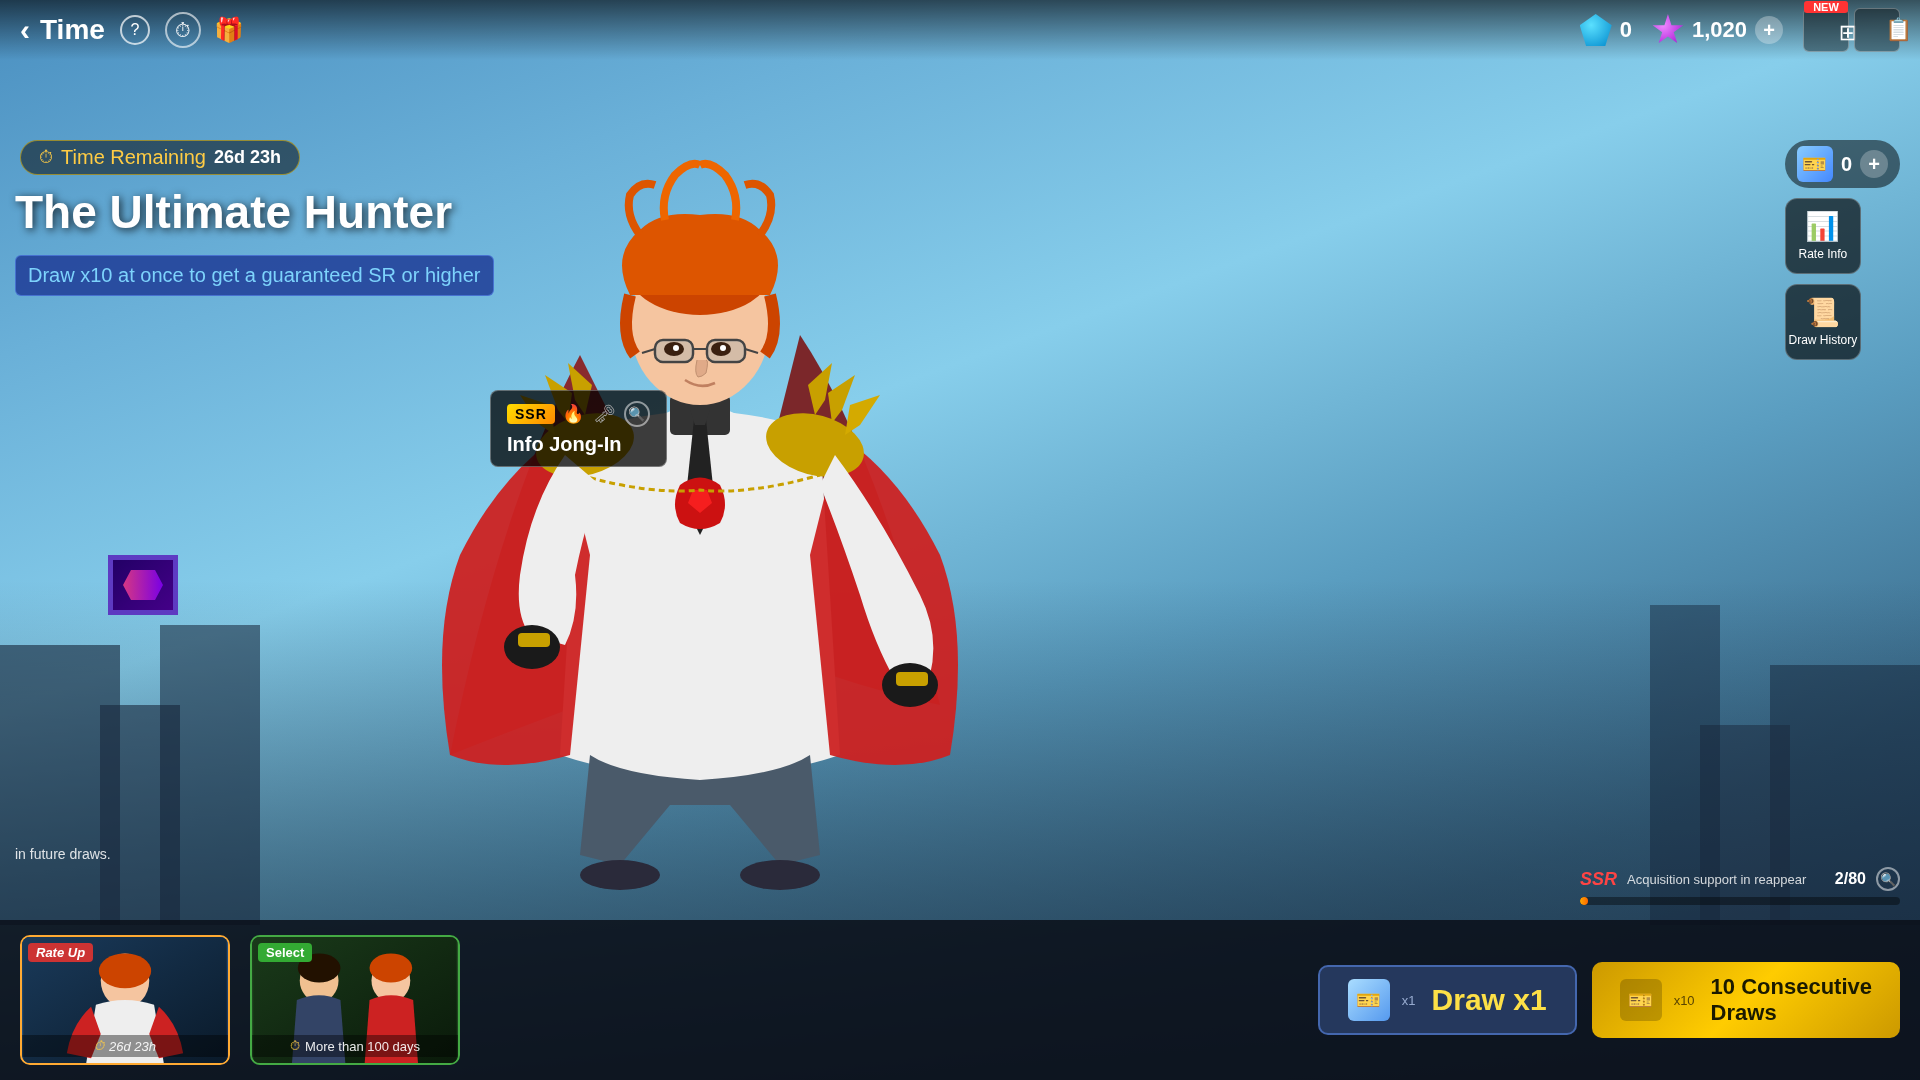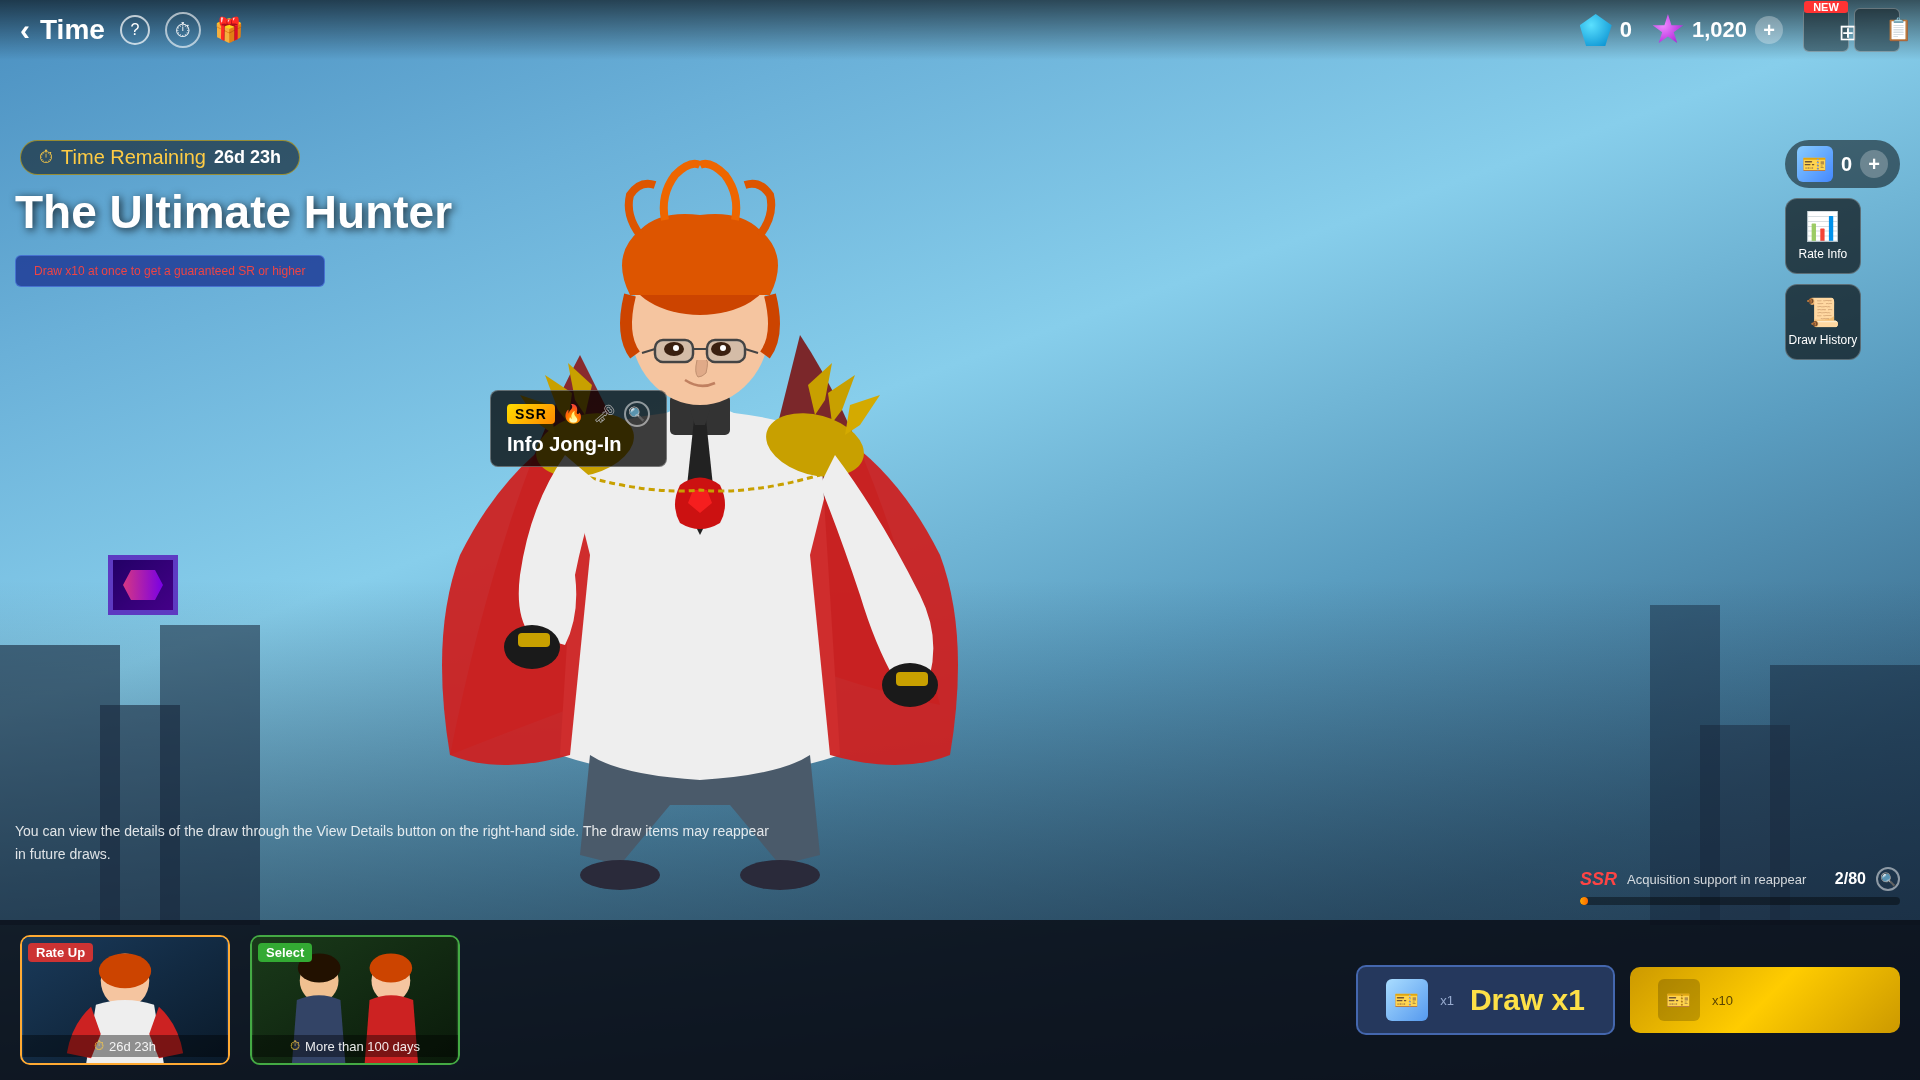--- a/index.html
+++ b/index.html
@@ -218,23 +218,23 @@
     }
 
     
     .guarantee-text {
       position: absolute;
       top: 255px;
       left: 15px;
       background: rgba(30, 60, 150, 0.85);
       border: 1px solid rgba(100,150,255,0.5);
       border-radius: 6px;
-      padding: 8px 18px;
-      color: #ef4444;
-      font-size: 12px;
+      padding: 8px 12px;
+      color: #7dd3fc;
+      font-size: 20px;
       z-index: 100;
     }
 
     
     .character-info {
       position: absolute;
       top: 390px;
       left: 490px;
       background: rgba(0,0,0,0.75);
       border: 1px solid rgba(255,255,255,0.3);
@@ -460,20 +460,21 @@
       border-radius: 10px;
       overflow: hidden;
       position: relative;
       cursor: pointer;
       flex-shrink: 0;
     }
 
     .banner-card-rate-up {
       background: linear-gradient(135deg, #1a3a5a 0%, #2a5a8a 50%, #1a2a4a 100%);
       border: 2px solid #ffaa33;
+      font-style: italic;
     }
 
     .banner-card-select {
       background: linear-gradient(135deg, #1a3a1a 0%, #2a5a2a 50%, #1a3a1a 100%);
       border: 2px solid #44aa44;
     }
 
     .banner-label {
       position: absolute;
       top: 6px;
@@ -790,21 +791,20 @@
     <span class="ssr-progress-text">Acquisition support in reappear</span>
     <span class="ssr-count"><span>2</span>/<span>80</span></span>
     <div class="ssr-search">🔍</div>
   </div>
   <div class="progress-bar-container">
     <div class="progress-bar-fill" style="width: 2.5%;"></div>
   </div>
 </div>
 
 <div class="bottom-info">
-  <div>You can view the details of the draw through the View Details button on the right-hand side. The draw items may reappear</div>
   <div>in future draws.</div>
 </div>
 
 <div class="bottom-panel">
 
   <div class="banner-card banner-card-rate-up">
     <div style="width:100%;height:100%;background:linear-gradient(135deg,#1a3a5a,#2a5a8a,#1a2a4a);position:relative;overflow:hidden;">
       
       <svg viewBox="0 0 210 130" style="width:100%;height:100%;">
         <rect width="210" height="130" fill="url(#bg1)"></rect>
@@ -860,15 +860,16 @@
 
     <div class="draw-btn-single">
       <div class="draw-ticket-icon">🎫</div>
       <span class="draw-multiplier">x1</span>
       <span class="draw-btn-label">Draw x1</span>
     </div>
 
     <div class="draw-btn-ten">
       <div class="draw-ticket-icon-gold">🎫</div>
       <span class="draw-multiplier" style="color:#5A4400;">x10</span>
+      <span class="draw-btn-label-ten">10 Consecutive<br>Draws</span>
     </div>
   </div>
 </div>
 
 </body></html>

